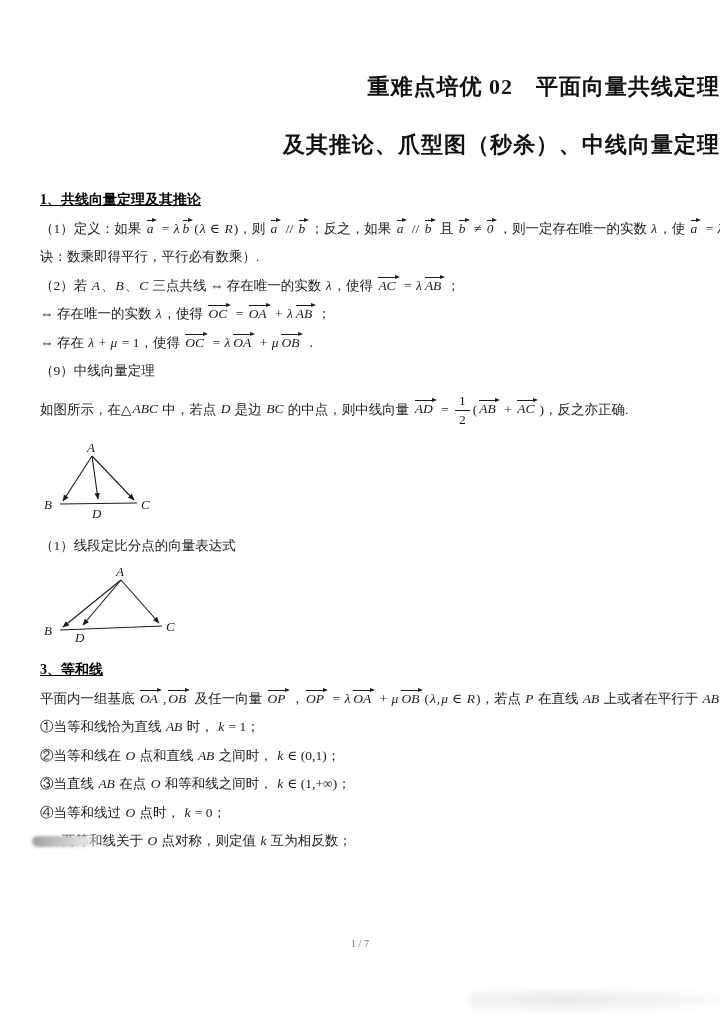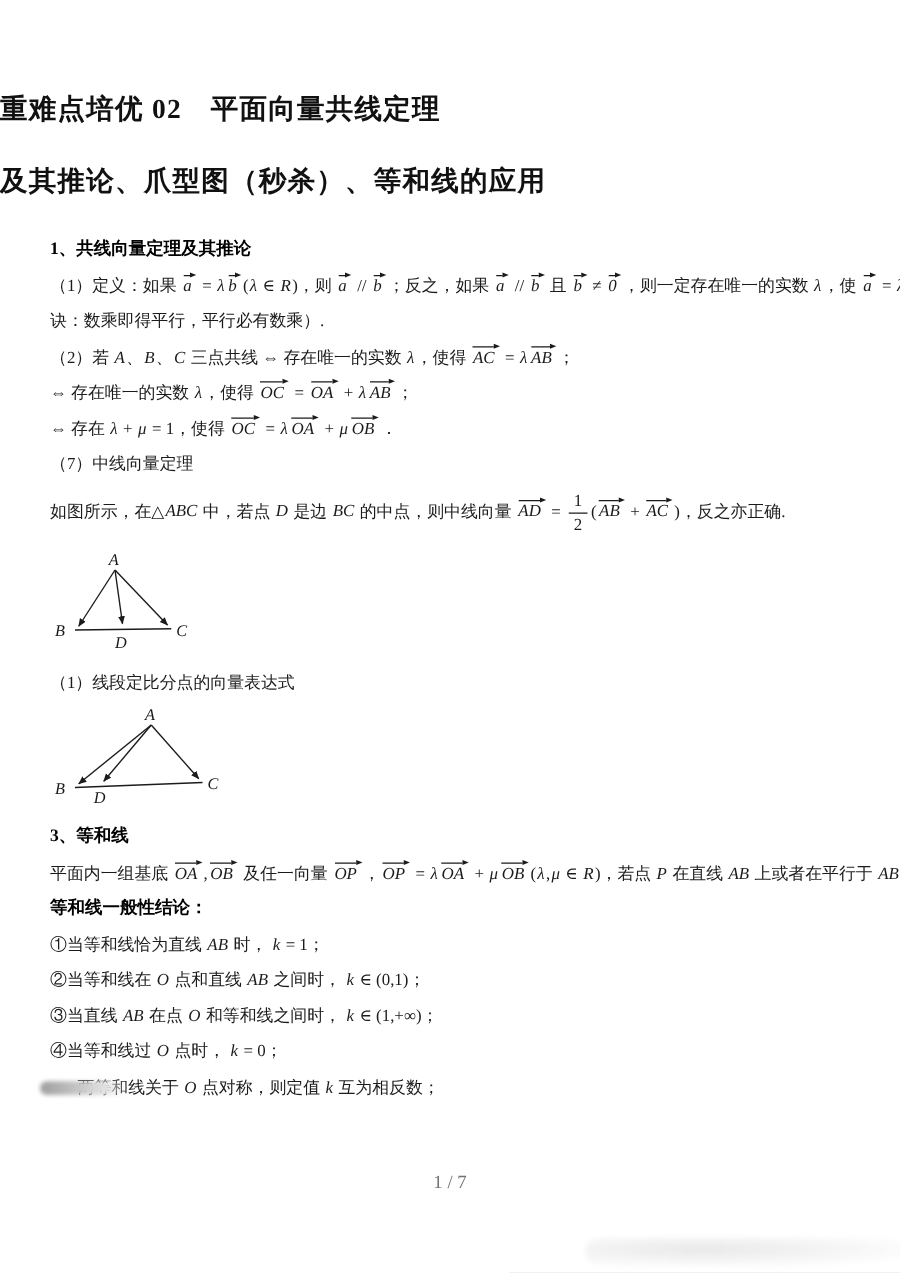--- a/index.html
+++ b/index.html
@@ -6,21 +6,21 @@
   .page{
     position:relative;
     width:720px;height:1018px;
     margin:0 auto;
     background:#ffffff;
     color:#1b1b1b;
     font-family:"Liberation Serif","DejaVu Serif",serif;
     overflow:hidden;
   }
   .doc-title{
-    text-align:left;
+    text-align:right;
     font-weight:bold;
     font-size:22px;
     letter-spacing:1px;
     color:#111;
   }
   .title-1{padding-top:72px;}
   .title-2{margin-top:28px;}
   .content{
     margin:26px 36px 0 40px;
     font-size:13.5px;
@@ -28,20 +28,21 @@
   .line{
     display:block;
     line-height:28.5px;
     white-space:nowrap;
     position:relative;
   }
   .line.h{
     font-weight:bold;
     font-size:14px;
     color:#000;
+    text-decoration:underline;
   }
   .line.fracline{line-height:30px;padding:7px 0 6px;}
   .mi{font-style:italic;padding:0 1px;}
   
   .vec{
     font-style:italic;
     position:relative;
     display:inline-block;
     margin:0 2px 0 1px;
     padding:3px 3px 0 1px;
@@ -89,50 +90,50 @@
     width:70px;height:11px;
     border-radius:6px;
     background:linear-gradient(90deg,#9f9f9f,#c2c2c2 40%,#e3e3e3 75%,rgba(240,240,240,0));
     filter:blur(1.5px);
   }
   .line.smudged{padding-left:22px;}
   .footer{
     position:absolute;
     left:0;top:938px;width:100%;
     text-align:center;
-    font-size:15px;
+    font-size:10px;
     color:#737373;
   }
   .corner-shade{
     position:absolute;
     right:-18px;bottom:4px;
     width:270px;height:24px;
     border-radius:12px;
     background:radial-gradient(ellipse at 35% 40%, rgba(185,185,185,0.32), rgba(215,215,215,0.14) 58%, rgba(255,255,255,0) 78%);
     filter:blur(2px);
   }
 </style>
 </head>
 <body>
 
 <div class="page">
 
   <div class="doc-title title-1">重难点培优 02　平面向量共线定理</div>
-  <div class="doc-title title-2">及其推论、爪型图（秒杀）、等和线的应用</div>
+  <div class="doc-title title-2">及其推论、爪型图（秒杀）、中线向量定理</div>
 
   <div class="content">
 
     <div id="part1">
         <div class="line h">1、共线向量定理及其推论</div>
         <div class="line">（1）定义：如果 <span class="vec">a</span> = <i class="mi">λ</i><span class="vec">b</span>(<i class="mi">λ</i> ∈ <i class="mi">R</i>)，则 <span class="vec">a</span> // <span class="vec">b</span>；反之，如果 <span class="vec">a</span> // <span class="vec">b</span> 且 <span class="vec">b</span> ≠ <span class="vec">0</span>，则一定存在唯一的实数 <i class="mi">λ</i>，使 <span class="vec">a</span> = <i class="mi">λ</i>．（口</div>
         <div class="line">诀：数乘即得平行，平行必有数乘）.</div>
         <div class="line">（2）若 <i class="mi">A</i>、<i class="mi">B</i>、<i class="mi">C</i> 三点共线 ⇔ 存在唯一的实数 <i class="mi">λ</i>，使得 <span class="vec">AC</span> = <i class="mi">λ</i><span class="vec">AB</span>；</div>
         <div class="line">⇔ 存在唯一的实数 <i class="mi">λ</i>，使得 <span class="vec">OC</span> = <span class="vec">OA</span> + <i class="mi">λ</i><span class="vec">AB</span>；</div>
         <div class="line">⇔ 存在 <i class="mi">λ</i> + <i class="mi">μ</i> = 1，使得 <span class="vec">OC</span> = <i class="mi">λ</i><span class="vec">OA</span> + <i class="mi">μ</i><span class="vec">OB</span>．</div>
-        <div class="line">（7）中线向量定理</div>
+        <div class="line">（9）中线向量定理</div>
         <div class="line fracline">如图所示，在△<i class="mi">ABC</i> 中，若点 <i class="mi">D</i> 是边 <i class="mi">BC</i> 的中点，则中线向量 <span class="vec">AD</span> = <span class="frac">
             <span class="fn">1</span>
             <span class="fd">2</span>
           </span>(<span class="vec">AB</span> + <span class="vec">AC</span>)，反之亦正确.</div>
       </div>
 
     <div class="figure">
       <svg width="185" height="86" viewBox="0 0 185 86" xmlns="http://www.w3.org/2000/svg">
         <defs>
           <marker id="ah1" markerWidth="7" markerHeight="7" refX="5.5" refY="2.5" orient="auto">
@@ -168,21 +169,20 @@
         <text x="76" y="10">A</text>
         <text x="4" y="69">B</text>
         <text x="126" y="65">C</text>
         <text x="35" y="76">D</text>
       </svg>
     </div>
 
     <div id="part3">
         <div class="line h">3、等和线</div>
         <div class="line">平面内一组基底 <span class="vec">OA</span>,<span class="vec">OB</span> 及任一向量 <span class="vec">OP</span>，<span class="vec">OP</span> = <i class="mi">λ</i><span class="vec">OA</span> + <i class="mi">μ</i><span class="vec">OB</span>(<i class="mi">λ</i>,<i class="mi">μ</i> ∈ <i class="mi">R</i>)，若点 <i class="mi">P</i> 在直线 <i class="mi">AB</i> 上或者在平行于 <i class="mi">AB</i> 的直线</div>
-        <div class="line h">等和线一般性结论：</div>
         <div class="line">①当等和线恰为直线 <i class="mi">AB</i> 时， <i class="mi">k</i> = 1；</div>
         <div class="line">②当等和线在 <i class="mi">O</i> 点和直线 <i class="mi">AB</i> 之间时， <i class="mi">k</i> ∈ (0,1)；</div>
         <div class="line">③当直线 <i class="mi">AB</i> 在点 <i class="mi">O</i> 和等和线之间时， <i class="mi">k</i> ∈ (1,+∞)；</div>
         <div class="line">④当等和线过 <i class="mi">O</i> 点时， <i class="mi">k</i> = 0；</div>
         <div class="line smudged"><span class="smudge"></span>两等和线关于 <i class="mi">O</i> 点对称，则定值 <i class="mi">k</i> 互为相反数；</div>
       </div>
 
   </div>
 
   <div class="footer">1 / 7</div>

